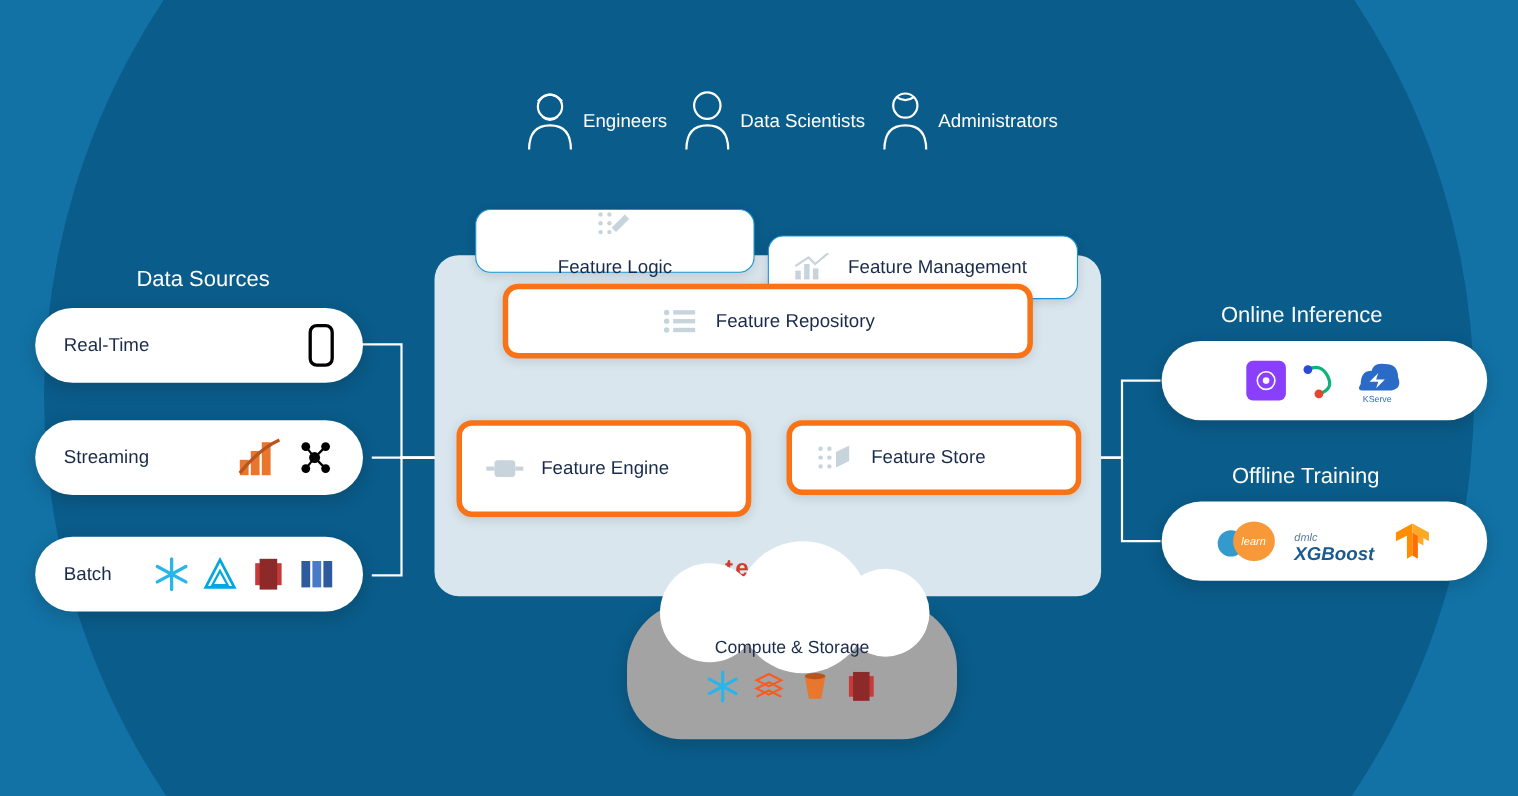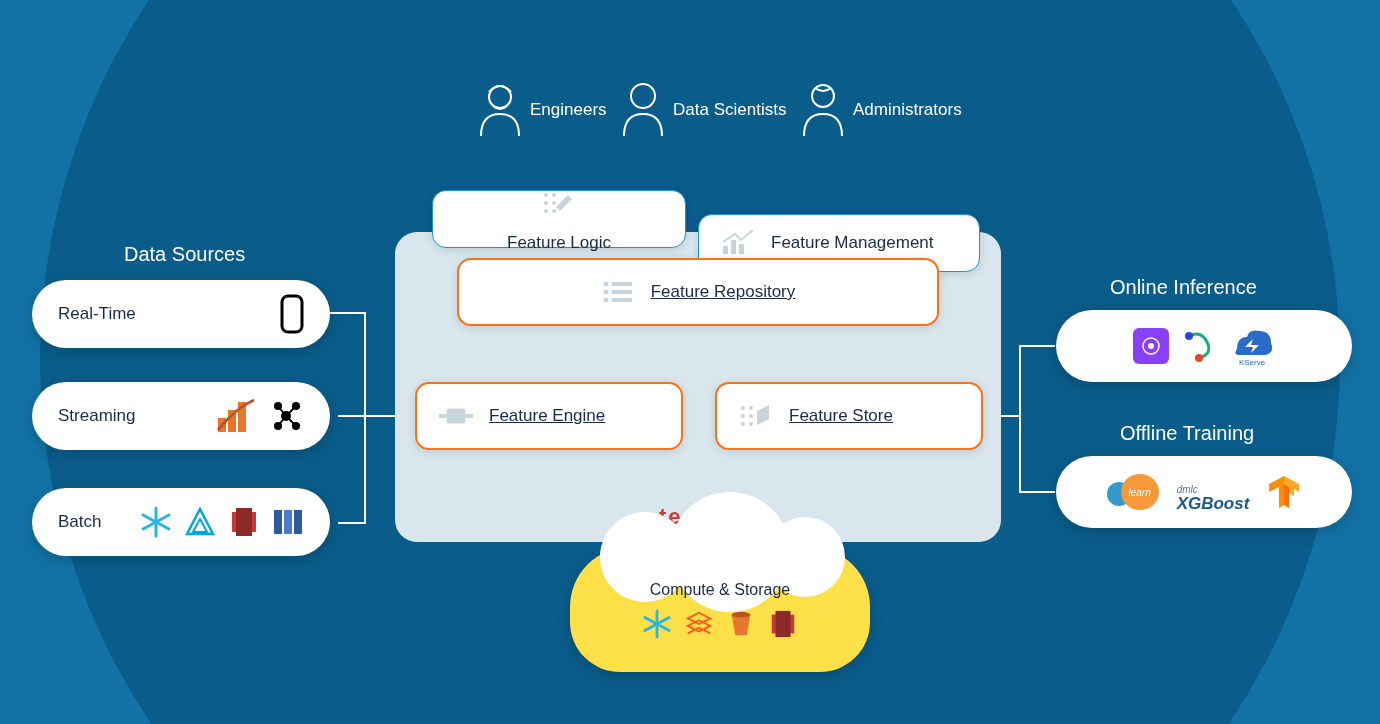--- a/index.html
+++ b/index.html
@@ -93,31 +93,31 @@
     border-radius: 14px;
     display: flex;
     align-items: center;
     gap: 16px;
     padding: 0 22px;
     font-size: 17px;
     font-weight: 500;
     box-shadow: 0 2px 10px rgba(0,0,0,0.12);
   }
   .fbox.top { border: 1px solid #1a95d6; }
-  .fbox.red { border: 2px solid #f97316; text-decoration: underline; }
+  .fbox.red { border: 5px solid #f97316; }
   .ficon { width: 34px; height: 28px; display:flex; align-items:center; justify-content:center; }
 
   
   .cloud {
     position: absolute;
     left: 570px;
     top: 547px;
     width: 300px;
     height: 125px;
-    background: #fde047;
+    background: #a3a3a3;
     border-radius: 60px 60px 50px 50px / 60px 60px 50px 50px;
     display: flex;
     flex-direction: column;
     align-items: center;
     justify-content: center;
     gap: 10px;
     box-shadow: 0 4px 16px rgba(0,0,0,0.18);
   }
   .cloud::before, .cloud::after {
     content: "";
@@ -289,21 +289,21 @@
             <circle cx="3" cy="11" r="2.5"></circle>
             <rect x="9" y="9" width="20" height="4"></rect>
             <circle cx="3" cy="19" r="2.5"></circle>
             <rect x="9" y="17" width="20" height="4"></rect>
           </g>
         </svg>
     </div>
     <span>Feature Repository</span>
   </div>
 
-  <div class="fbox red" style="left:415px; top:382px; width:268px; height:68px;">
+  <div class="fbox red" style="left:415px; top:382px; width:268px; height:88px;">
     <div class="ficon">
       <svg width="36" height="24" viewBox="0 0 36 24">
           <rect x="8" y="4" width="20" height="16" rx="3" fill="#c8d4dc"></rect>
           <rect x="0" y="10" width="8" height="4" fill="#c8d4dc"></rect>
           <rect x="28" y="10" width="8" height="4" fill="#c8d4dc"></rect>
         </svg>
     </div>
     <span>Feature Engine</span>
   </div>
   <div class="fbox red" style="left:715px; top:382px; width:268px; height:68px;">

